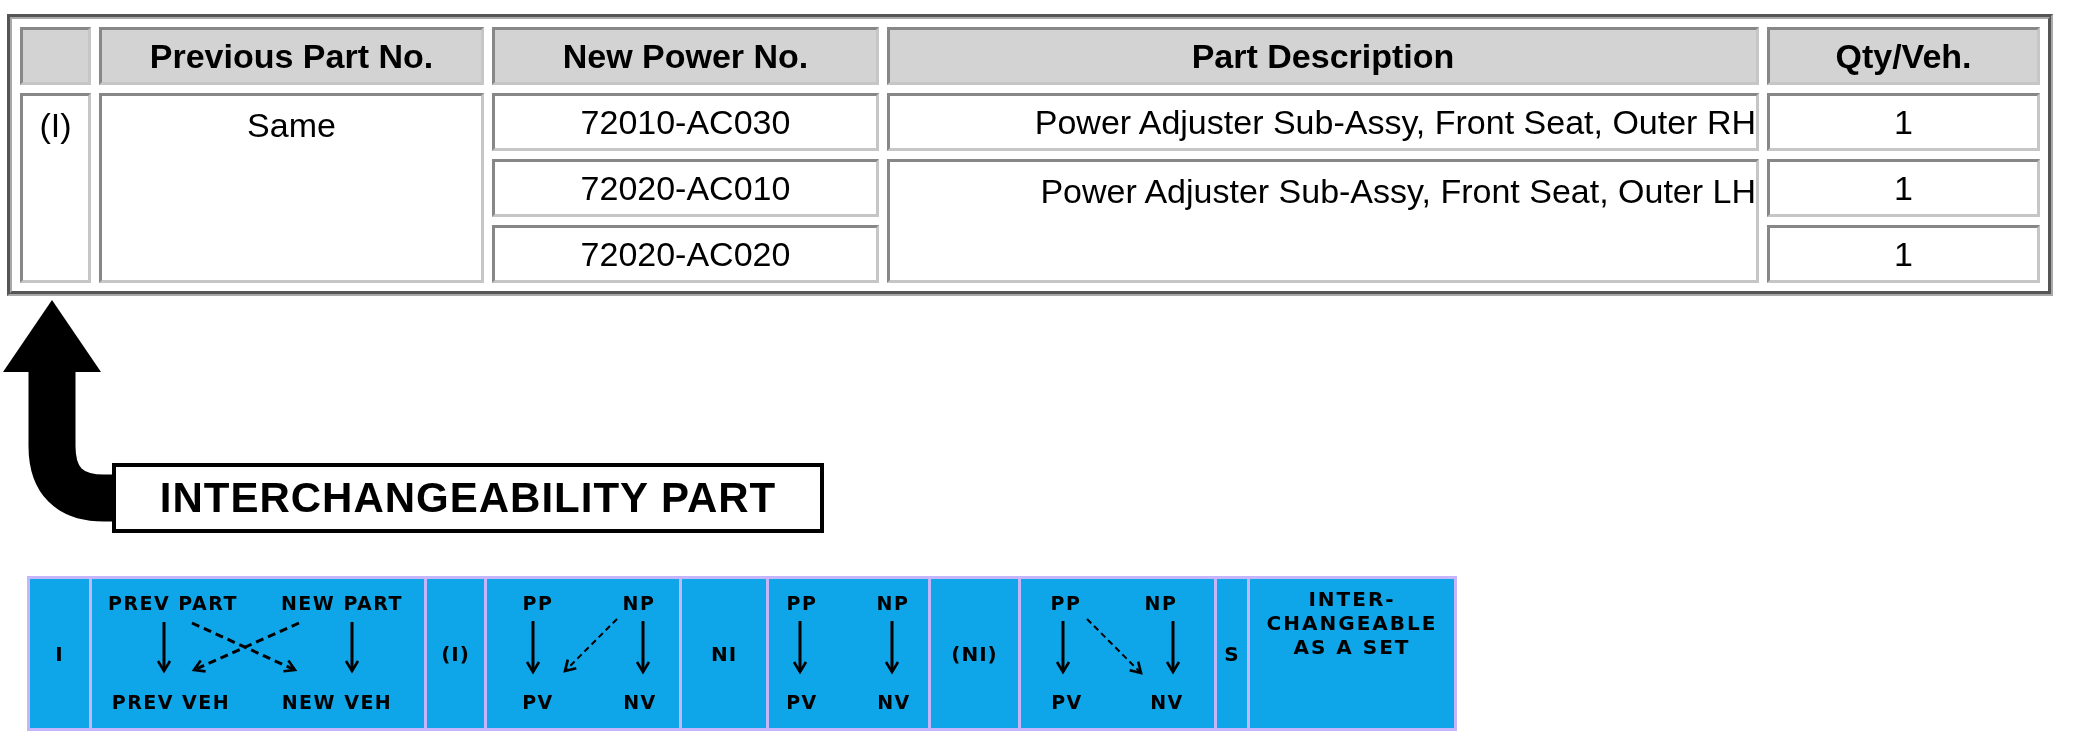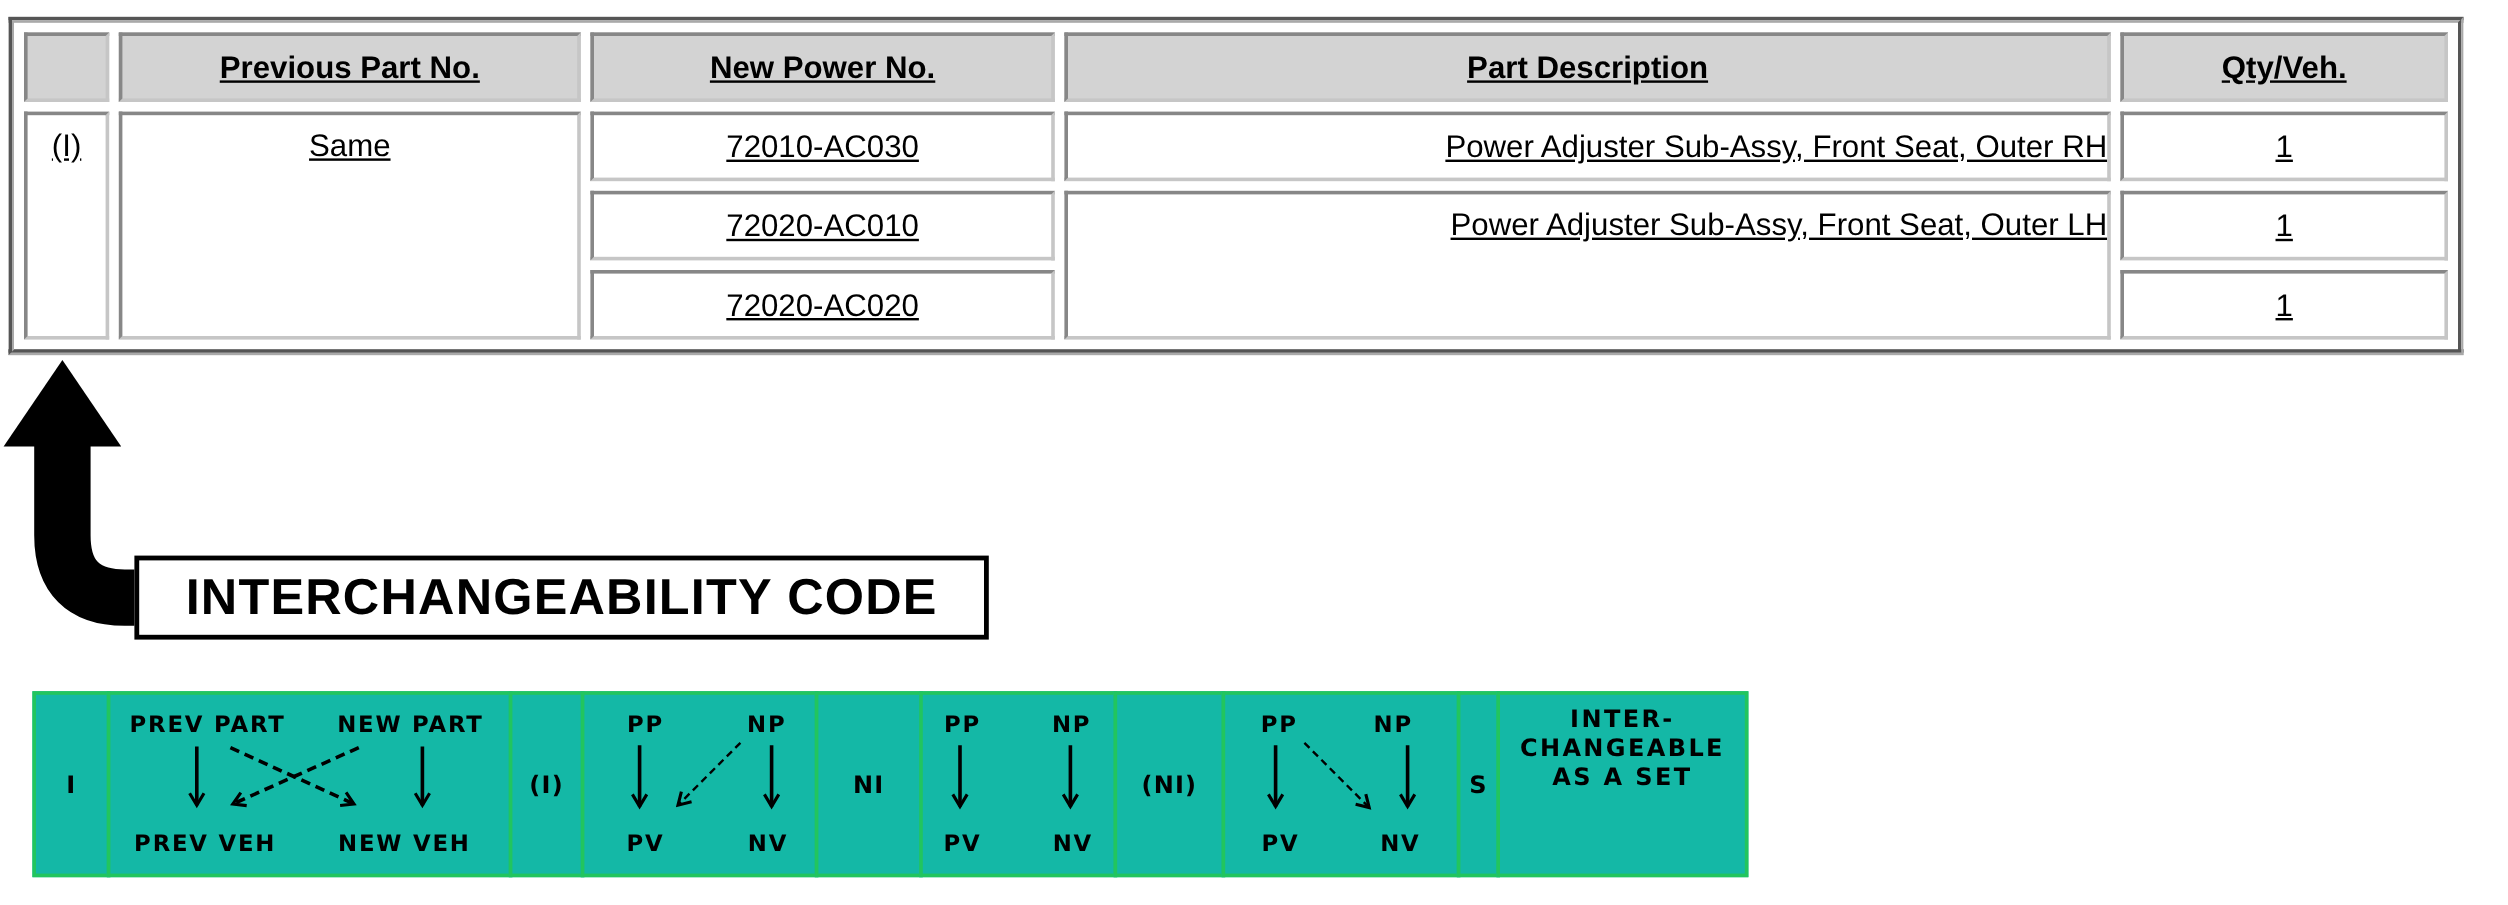--- a/index.html
+++ b/index.html
@@ -17,28 +17,27 @@
     position: absolute; left: 7px; top: 14px;
     border-collapse: separate;
     border-spacing: 8px;
     border: 5px groove #a9a9a9;
     table-layout: fixed;
   }
   table.parts th, table.parts td {
     border-style: solid;
     border-width: 3px;
     border-color: #878787 #c6c6c6 #c6c6c6 #878787;
-    font-size: 26px;
+    font-size: 34px;
     text-align: center;
     vertical-align: middle;
     padding: 0;
     background: #ffffff;
     overflow: hidden;
     white-space: nowrap;
-    text-decoration: underline;
   }
   table.parts th {
     background: #d3d3d3;
     font-weight: bold;
     height: 52px;
   }
   table.parts td { height: 52px; }
   table.parts td.vtop { vertical-align: top; padding-top: 10px; }
   table.parts td.desc { text-align: right; padding-left: 16px; }
 
@@ -58,23 +57,23 @@
     font-family: "Liberation Sans", sans-serif;
   }
 
   
   .legend {
     position: absolute; left: 27px; top: 576px;
     display: flex; align-items: stretch; height: 155px;
   }
   .lcell {
     box-sizing: border-box;
-    border: 3px solid #22c55e;
+    border: 3px solid #c4b5fd;
     height: 155px;
-    background: #14b8a6;
+    background: #0ea5e9;
     display: flex; align-items: center; justify-content: center;
   }
   .lcell + .lcell { margin-left: -3px; }
   .lcode span {
     font-family: "DejaVu Sans", sans-serif;
     font-weight: bold; font-size: 20px; letter-spacing: 1px;
   }
   .ldiag svg { display: block; }
   .ldiag text, .legend-set div {
     font-family: "DejaVu Sans", sans-serif;
@@ -135,21 +134,21 @@
     <defs>
       <marker id="ah" markerUnits="userSpaceOnUse" markerWidth="18" markerHeight="18" refX="13" refY="9" orient="auto">
         <path d="M3,3 L13,9 L3,15" fill="none" stroke="#000" stroke-width="2.6"></path>
       </marker>
     </defs>
     <path d="M 52 72 L 52 150 Q 52 202 104 202 L 121 202" fill="none" stroke="#000" stroke-width="47"></path>
     <polygon points="3,76 101,76 52,4" fill="#000"></polygon>
   </svg>
 
   <div class="callout">
-    <span>INTERCHANGEABILITY CODE</span>
+    <span>INTERCHANGEABILITY PART</span>
   </div>
 
   <div class="legend">
 
     <div class="lcell lcode" style="width:65px">
       <span>I</span>
     </div>
 
     <div class="lcell ldiag" style="width:338px">
       <svg width="332" height="149" viewBox="0 0 332 149">

